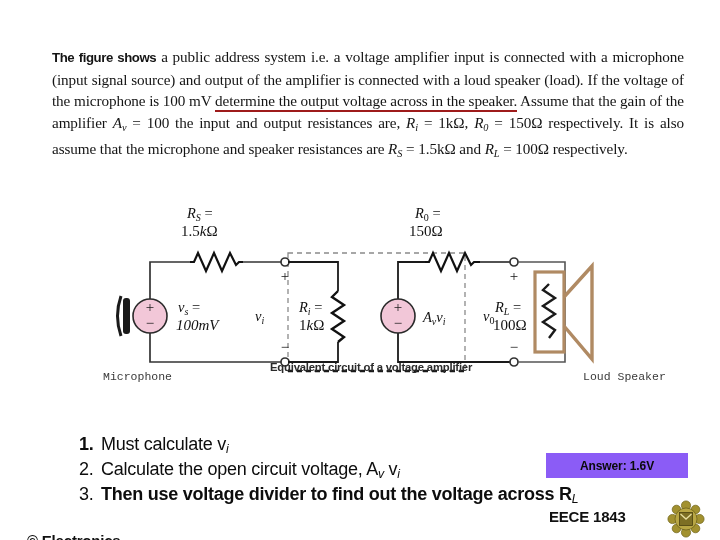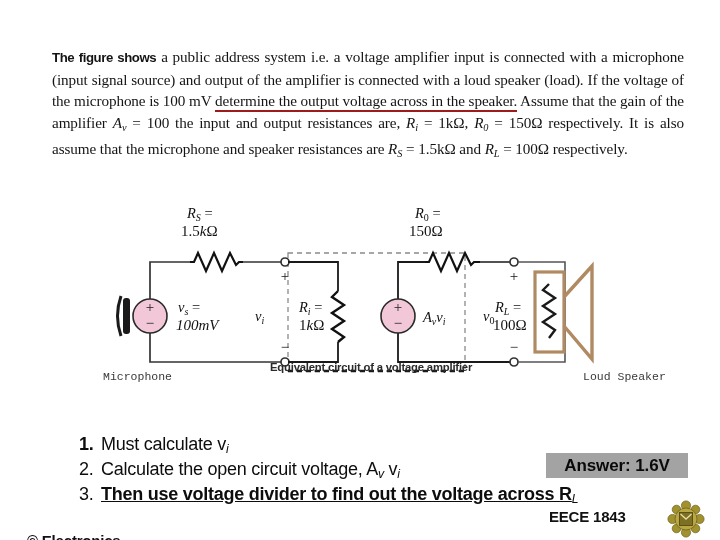--- a/index.html
+++ b/index.html
@@ -104,36 +104,36 @@
   #steps-list li {
     display: block;
     white-space: nowrap;
   }
   #steps-list .num {
     display: inline-block;
     width: 22px;
   }
   #steps-list li:first-child .num { font-weight: bold; }
   #steps-list li:first-child .txt { font-weight: normal; }
-  #steps-list li:nth-child(3) .txt { font-weight: bold; text-decoration: underline; }
+  #steps-list li:nth-child(3) .txt { font-weight: bold; }
 
   
   #answer-badge {
     position: absolute;
     left: 546px;
     top: 453px;
     width: 142px;
     height: 25px;
-    background: #a3a3a3;
+    background: #8b5cf6;
     display: flex;
     align-items: center;
     justify-content: center;
     font-family: "Liberation Sans", sans-serif;
     font-weight: bold;
-    font-size: 17px;
+    font-size: 12px;
     color: #0a0a0a;
     letter-spacing: -0.1px;
   }
 
   
   #footer-copyright {
     position: absolute;
     left: 27px;
     top: 532px;
     font-family: "Liberation Sans", sans-serif;

